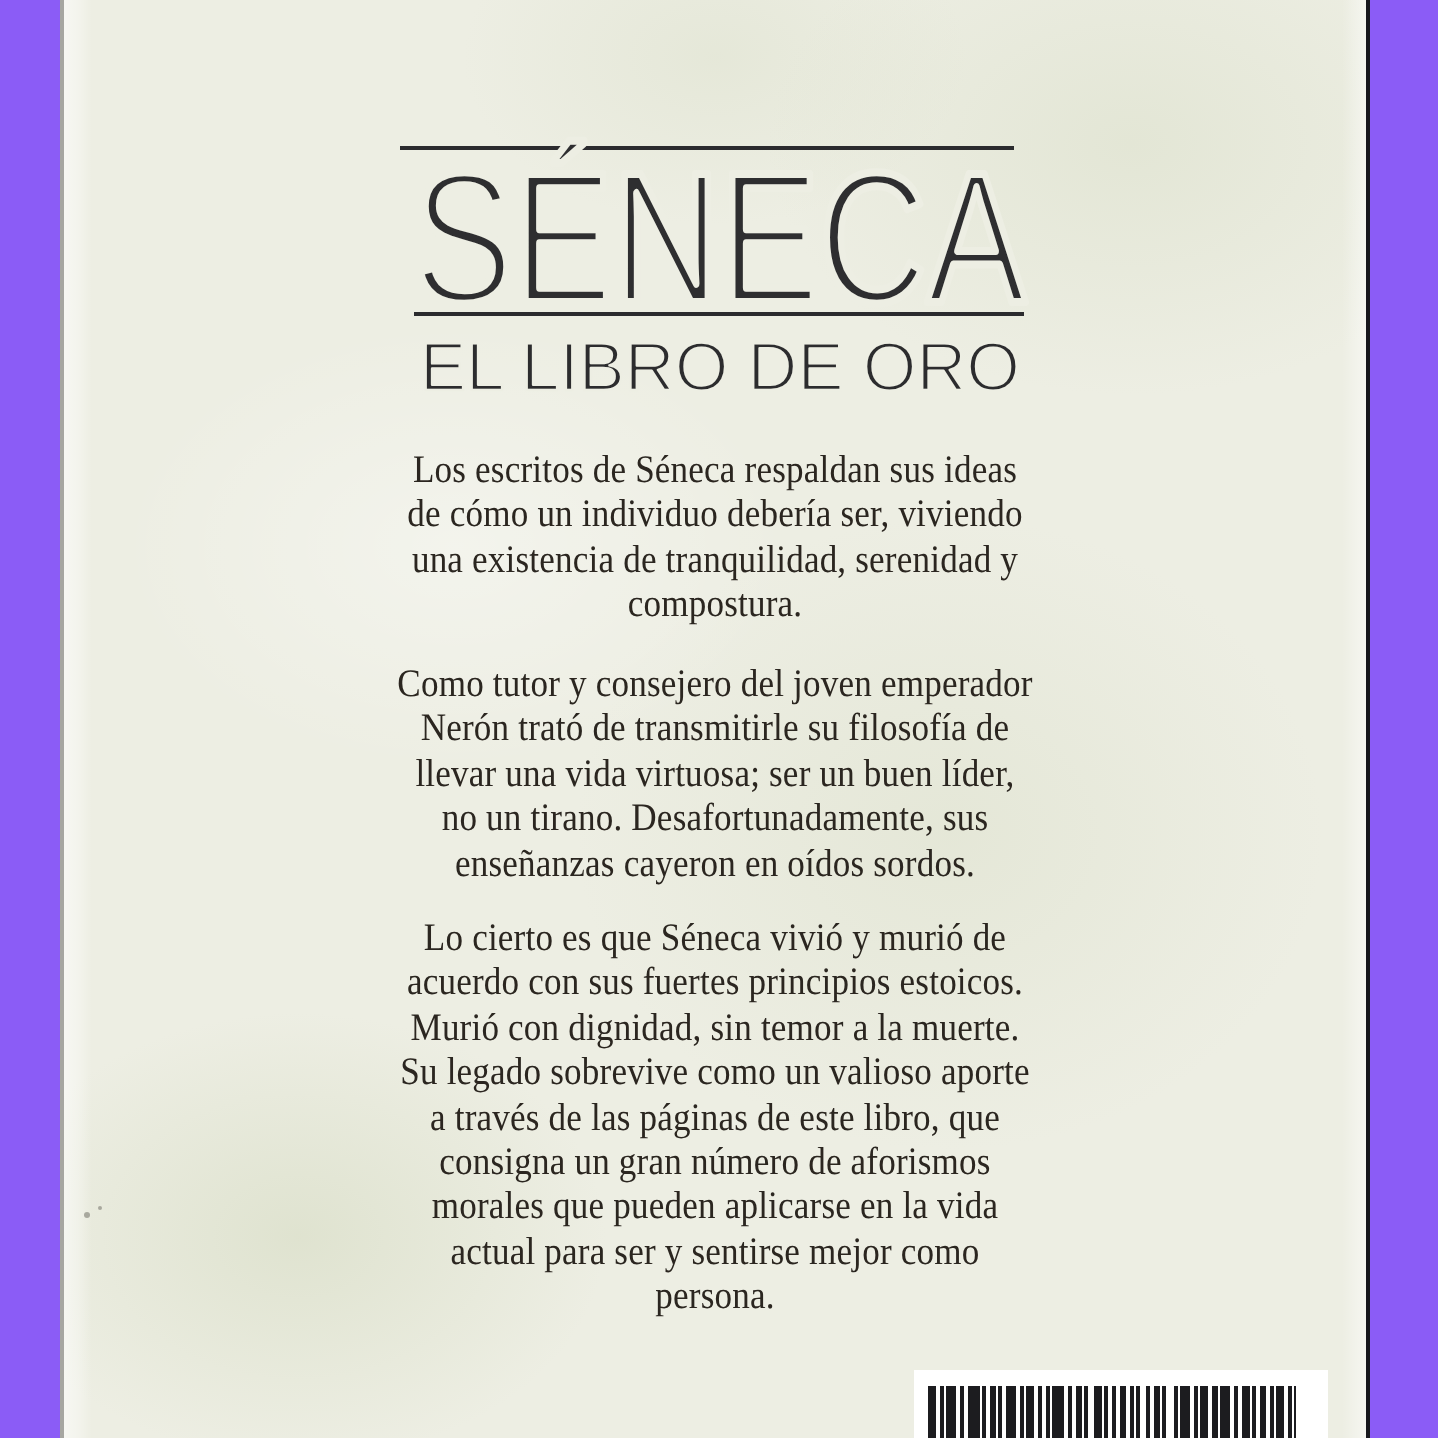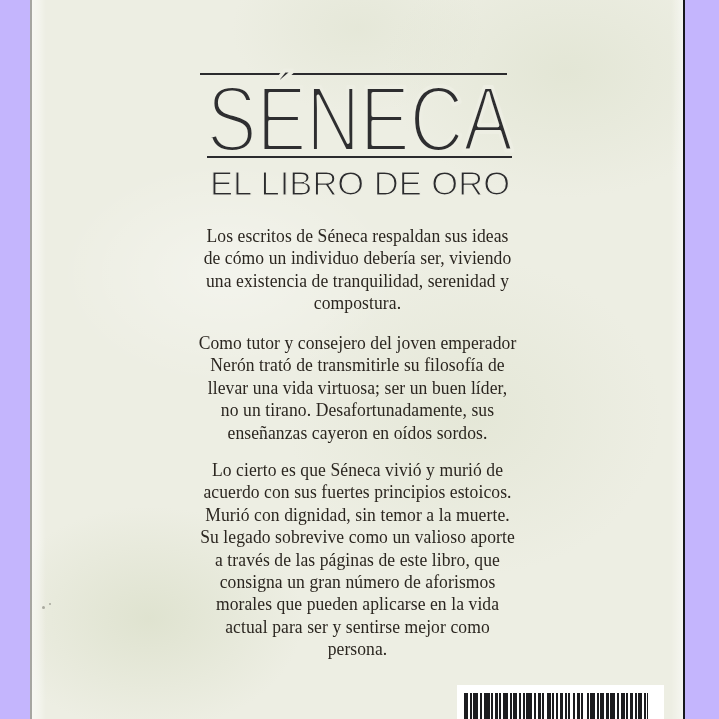--- a/index.html
+++ b/index.html
@@ -5,21 +5,21 @@
   html, body {
     margin: 0; padding: 0;
     width: 719px; height: 719px;
     background: #ffffff;
     overflow: hidden;
     font-family: "Liberation Serif", serif;
   }
   .frame {
     position: relative;
     width: 719px; height: 719px;
-    background: #c4b5fd;
+    background: #8b5cf6;
   }
   
   .page {
     position: absolute;
     left: 30px; top: 0;
     width: 655px; height: 719px;
     box-sizing: border-box;
     border-left: 2px solid #a6a6a1;
     border-right: 2.5px solid #17171c;
     background-color: #edeee3;

